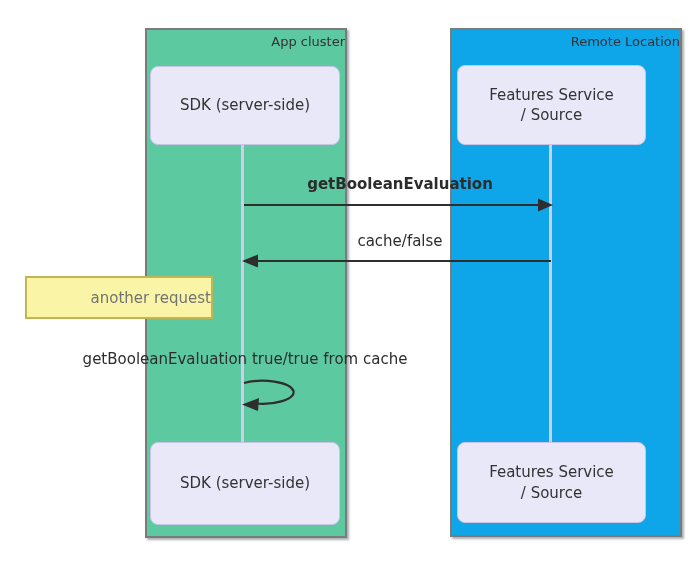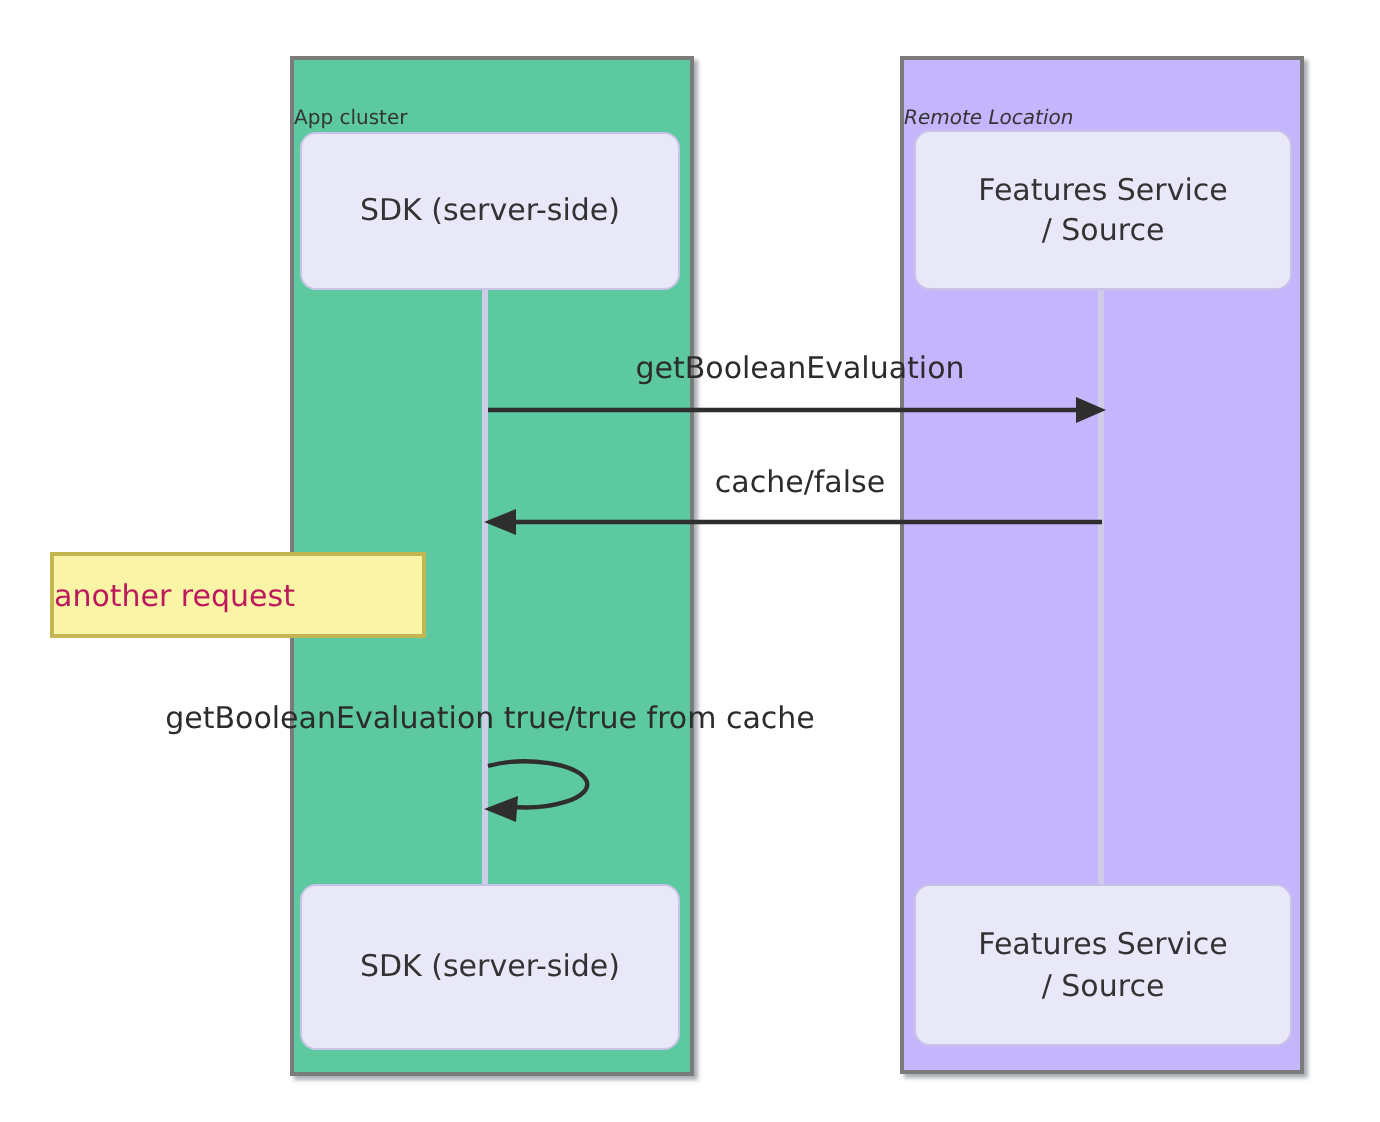--- a/index.html
+++ b/index.html
@@ -20,31 +20,29 @@
     position: absolute;
     box-sizing: border-box;
     border: 2px solid #7b7b7b;
     box-shadow: 2px 2px 2px rgba(100,110,120,0.55);
   }
   .container.app {
     left: 145px; top: 28px; width: 202px; height: 510px;
     background: #5dc9a1;
   }
   .container.remote {
-    left: 450px; top: 28px; width: 202px; height: 509px;
-    background: #c4b5fd;
-    font-style: italic;
+    left: 450px; top: 28px; width: 232px; height: 509px;
+    background: #0ea5e9;
   }
   .container-label {
     position: absolute;
     top: 4px; left: 0; right: 0;
-    text-align: left;
-    font-size: 10px;
+    text-align: right;
+    font-size: 13px;
     color: #333333;
-    margin-top: 20px;
   }
   .lifeline {
     position: absolute;
     top: 145px;
     width: 3px;
     height: 297px;
     background: #cfcce9;
   }
   .lifeline.left  { left: 241px; }
   .lifeline.right { left: 549px; }
@@ -72,35 +70,35 @@
     left: 0; top: 0;
     pointer-events: none;
   }
   .msg-label {
     position: absolute;
     text-align: center;
     font-size: 15px;
     color: #2c2c2c;
     white-space: nowrap;
   }
-  #msg1-label { left: 300px; top: 175px; width: 200px; }
+  #msg1-label { left: 300px; top: 175px; width: 200px; font-weight: bold; }
   #msg2-label { left: 310px; top: 232px; width: 180px; }
   #self-label { left: 45px;  top: 350px; width: 400px; }
   .note {
     position: absolute;
     left: 25px; top: 276px;
     width: 188px; height: 43px;
     box-sizing: border-box;
     background: #faf5a6;
     border: 2px solid #c3b652;
     display: flex;
     align-items: center;
-    justify-content: flex-start;
+    justify-content: flex-end;
     font-size: 15px;
-    color: #be185d;
+    color: #737373;
   }
 </style>
 </head>
 <body>
 
 <div class="diagram">
 
   <div class="container app">
     <div class="container-label">App cluster</div>
   </div>

